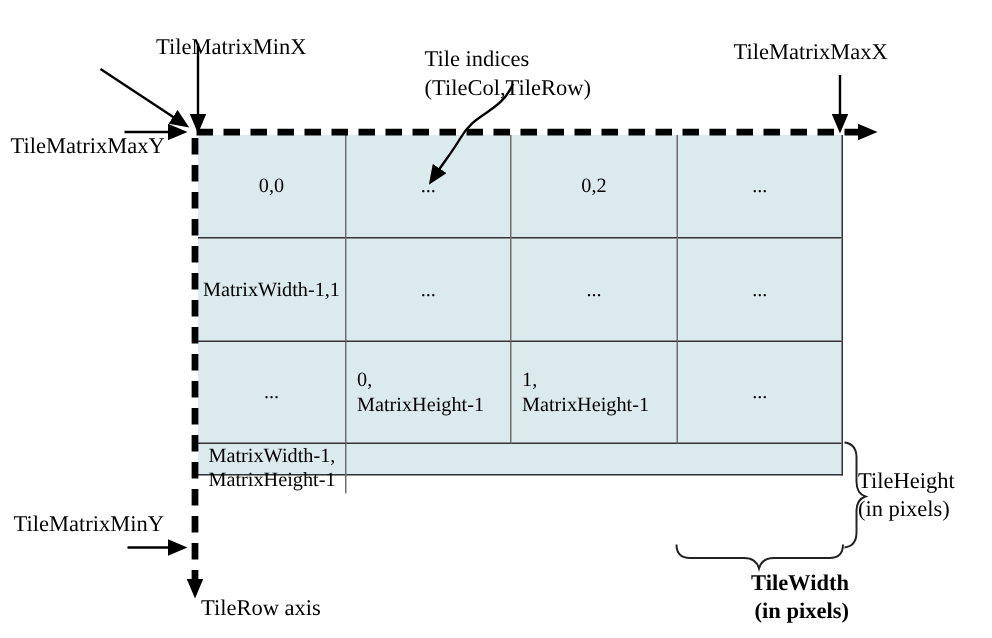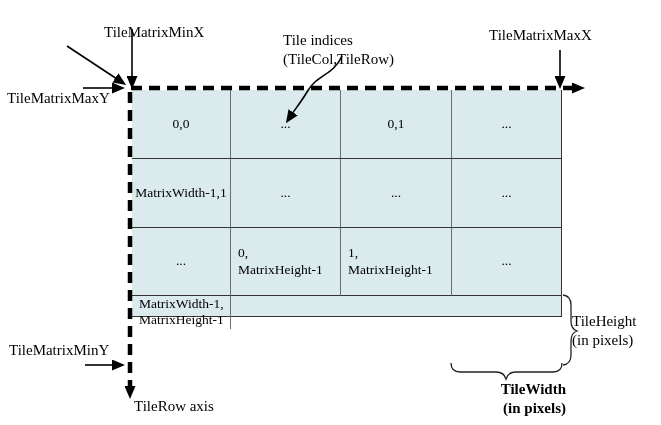--- a/index.html
+++ b/index.html
@@ -28,21 +28,21 @@
   .lbl.center{text-align:right;font-weight:bold;}
 </style>
 </head>
 <body>
 
 <div class="stage">
 
   <div class="grid" style="background: rgb(219, 234, 237);">
     <div class="cell">0,0</div>
     <div class="cell">...</div>
-    <div class="cell">0,1</div>
+    <div class="cell">0,2</div>
     <div class="cell">...</div>
     <div class="cell">MatrixWidth-1,1</div>
     <div class="cell">...</div>
     <div class="cell">...</div>
     <div class="cell">...</div>
     <div class="cell">...</div>
     <div class="cell tl">0,
 MatrixHeight-1</div>
     <div class="cell tl">1,
 MatrixHeight-1</div>

